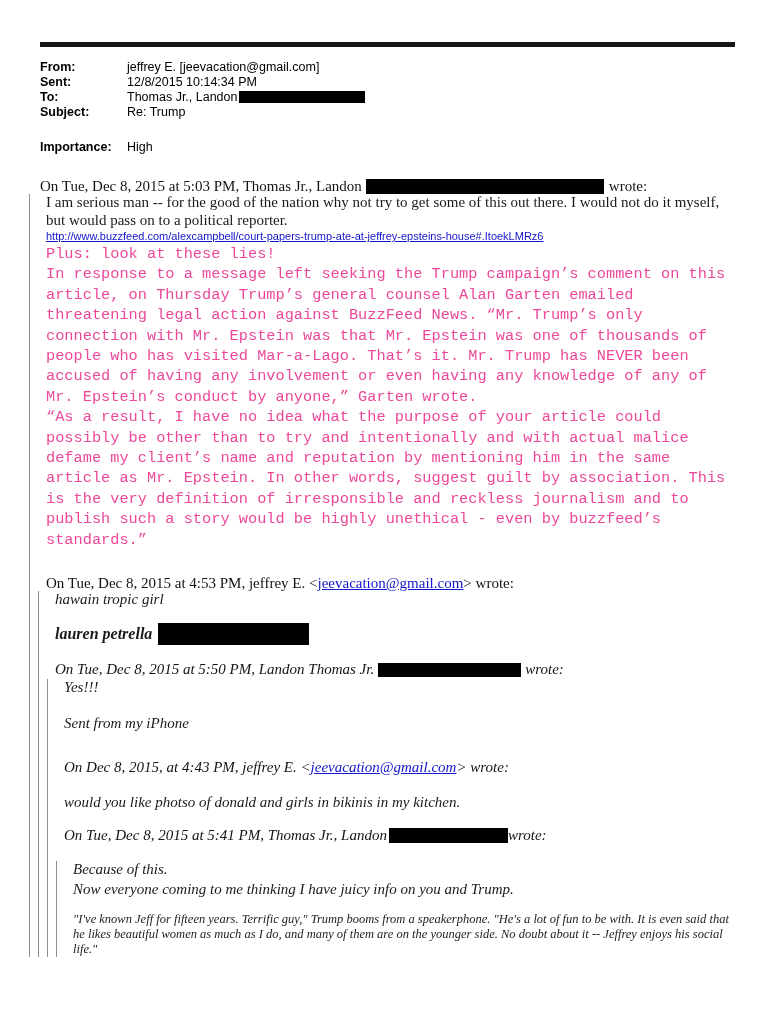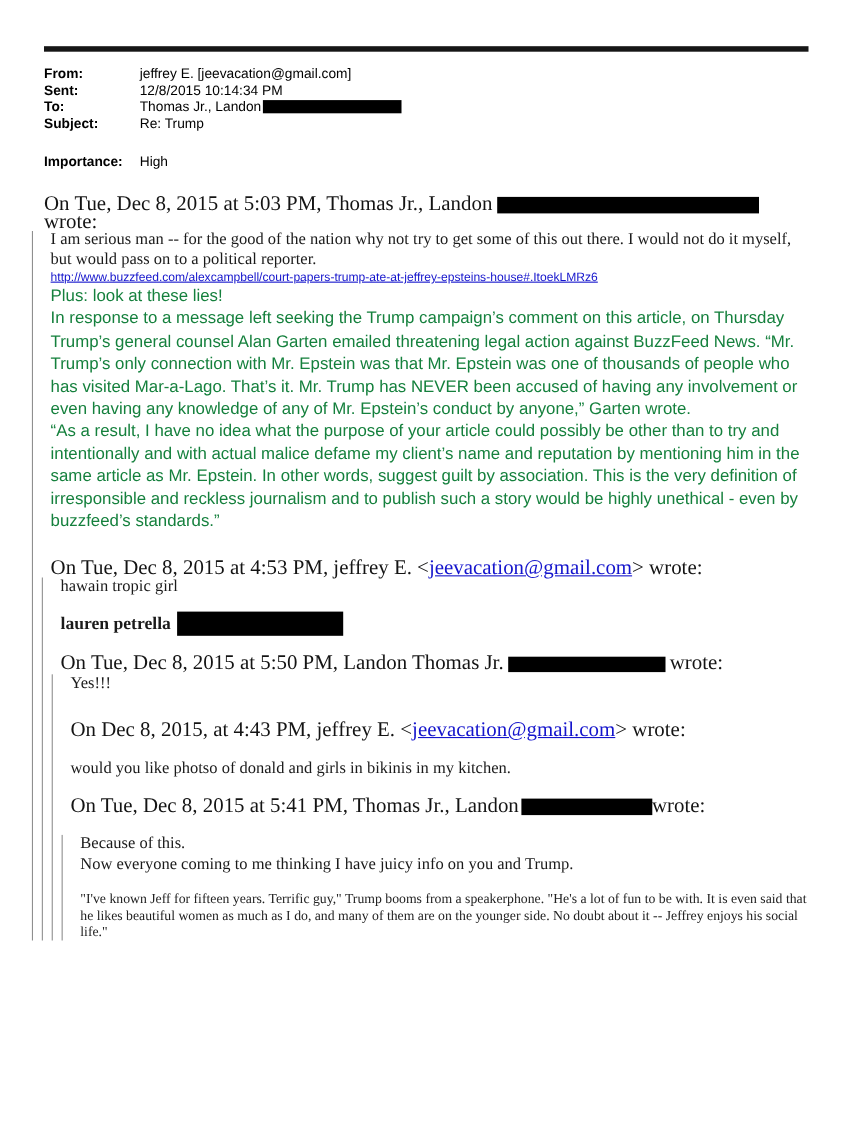--- a/index.html
+++ b/index.html
@@ -20,32 +20,32 @@
   .importance{margin-top:20px;}
 
   
   a{color:#1414cc;text-decoration:underline;cursor:pointer;}
   .redact{display:inline-block;background:#000;vertical-align:-2px;}
   p{margin:0;}
 
   .top-link-line{margin-top:26px;font-size:15px;line-height:18px;}
   .after-link{color:#141414;}
 
-  .attr{font-size:19px;line-height:16px;color:#141414;}
+  .attr{font-size:15px;line-height:16px;color:#141414;}
   .attr-503{margin-top:23px;}
   .r-503{width:238px;height:15px;vertical-align:-3px;margin-left:4px;margin-right:5px;}
 
   
   .q{border-left:1px solid #8f8f8f;}
   .q1{margin-left:-11px;padding-left:16px;}
-  .q2,.q3,.q4{margin-left:-8px;padding-left:16px;}
+  .q2,.q3,.q4{margin-left:-8px;padding-left:16px;font-style:italic;}
 
   .body-serif{font-size:15px;line-height:17.5px;}
   .bz-link{font-family:"Liberation Sans",sans-serif;font-size:11px;line-height:13px;margin-top:1px;}
-  .sans-block{font-family:Liberation Sans, sans-serif;font-size:15.3px;line-height:20.4px;color:#15803d;margin-top:1px;}
+  .sans-block{font-family:Liberation Mono, monospace;font-size:15.3px;line-height:20.4px;color:#ec4899;margin-top:1px;}
 
   .attr-453{margin-top:25px;}
   .hawain{font-size:15px;line-height:17.5px;}
   .lauren{margin-top:12px;font-size:16px;line-height:26px;font-weight:bold;}
   .r-lauren{width:151px;height:22px;vertical-align:-6px;margin-left:6px;}
 
   .attr-550{margin-top:14px;}
   .r-550{width:143px;height:14px;vertical-align:-3px;margin-left:4px;margin-right:4px;}
   .yes{margin-top:2px;}
   .sent-iphone{margin-top:19px;}
@@ -109,20 +109,21 @@
       <div class="attr attr-453"><span>On Tue, Dec 8, 2015 at 4:53 PM, jeffrey E. &lt;</span><a>jeevacation@gmail.com</a><span>&gt; wrote:</span></div>
 
       <div class="q q2">
         <p class="hawain">hawain tropic girl</p>
         <p class="lauren"><span>lauren petrella</span><span class="redact r-lauren"></span></p>
 
         <div class="attr attr-550"><span>On Tue, Dec 8, 2015 at 5:50 PM, Landon Thomas Jr.</span><span class="redact r-550"></span><span>wrote:</span></div>
 
         <div class="q q3">
           <p class="body-serif yes">Yes!!!</p>
+          <p class="body-serif sent-iphone">Sent from my iPhone</p>
 
           <div class="attr attr-443"><span>On Dec 8, 2015, at 4:43 PM, jeffrey E. &lt;</span><a>jeevacation@gmail.com</a><span>&gt; wrote:</span></div>
 
           <p class="body-serif would">would you like photso of donald and girls in bikinis  in my kitchen.</p>
 
           <div class="attr attr-541"><span>On Tue, Dec 8, 2015 at 5:41 PM, Thomas Jr., Landon</span><span class="redact r-541"></span><span>wrote:</span></div>
 
           <div class="q q4">
             <p class="body-serif because">Because of this.</p>
             <p class="body-serif now">Now everyone coming to me thinking I have juicy info on you and Trump.</p>

